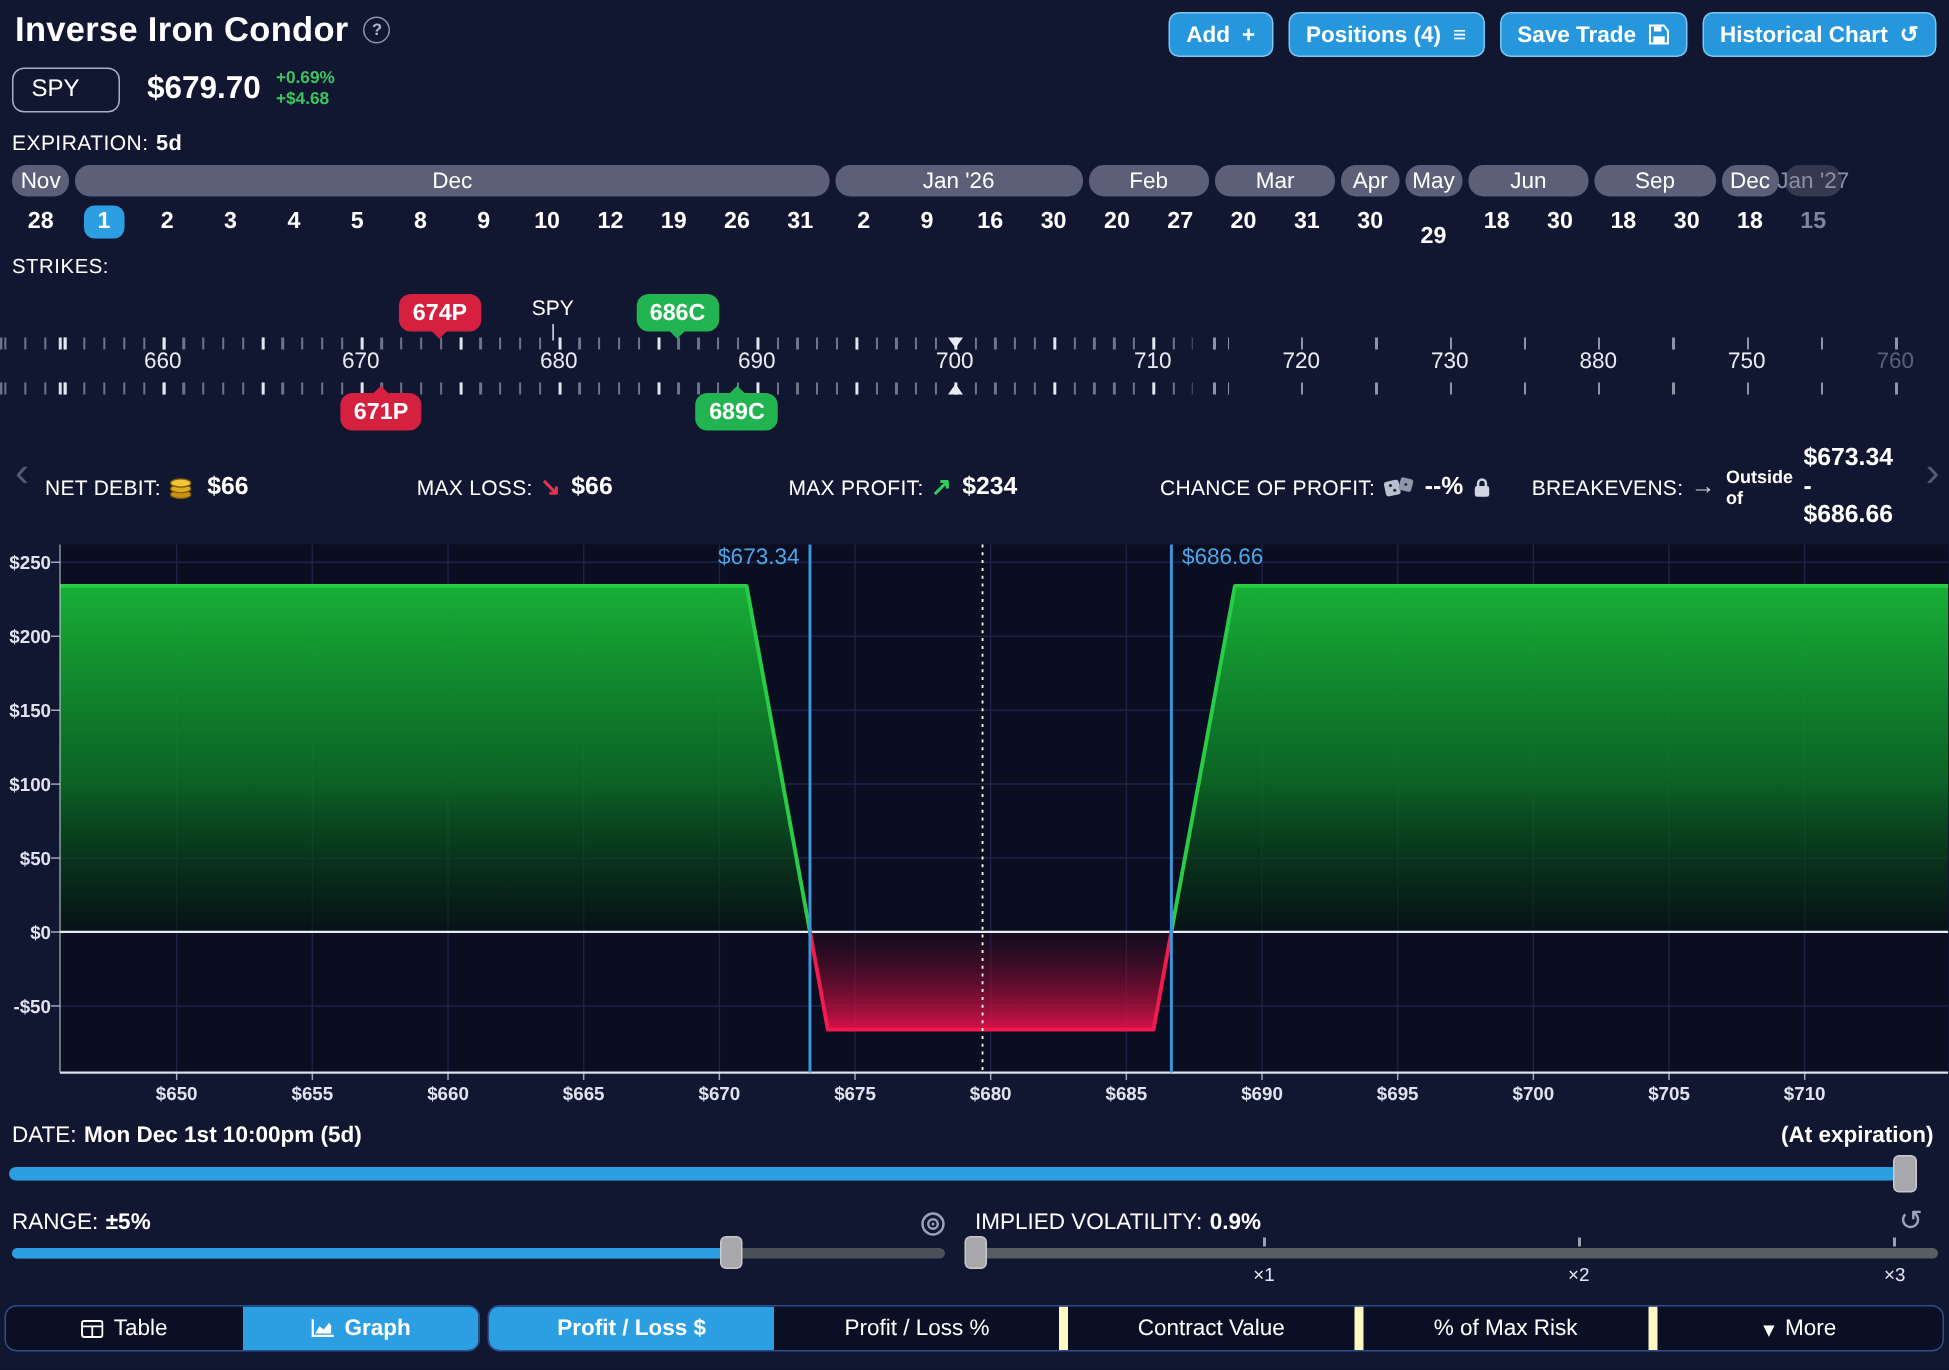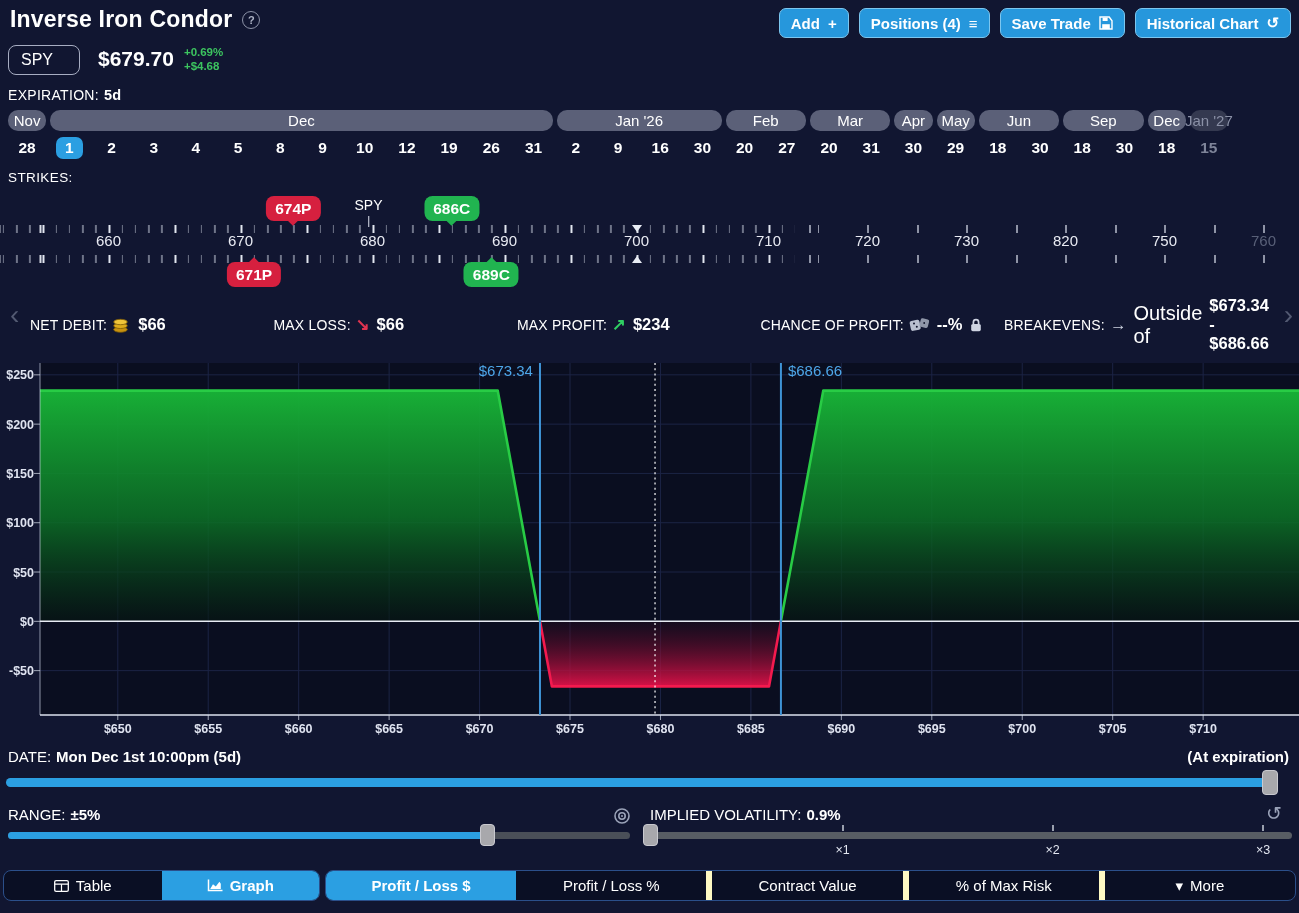--- a/index.html
+++ b/index.html
@@ -56,21 +56,21 @@
   .spytick{position:absolute;top:28px;width:1.5px;height:11px;background:#dfe3f0;transform:translateX(-50%)}
   .smark{position:absolute;width:0;height:0;transform:translateX(-50%);border-left:5px solid transparent;border-right:5px solid transparent}
   .smark.down{top:37px;border-top:7px solid #e8ecf4}
   .smark.up{top:68px;border-bottom:7px solid #e8ecf4}
 
   
   #stats{position:absolute;top:296px;left:30px;right:30px;display:flex}
   .stat{flex:1;display:flex;flex-direction:row;align-items:center;gap:5px}
   .slabel{font-size:14px;letter-spacing:.2px}
   .sval{font-size:16.5px;font-weight:bold;display:flex;align-items:center;gap:7px}
-  .sprefix{font-weight:normal;font-size:20px}
+  .sprefix{font-weight:bold;font-size:12px}
   .arr-dn{color:#e03350}.arr-up{color:#2fcf62}.arr-r{color:#cdd2e0;font-weight:normal}
   .chev{position:absolute;top:301px;font-size:28px;color:#535a72;cursor:pointer;line-height:1}
   .chev.l{left:10px}.chev.r{right:6px}
 
   
   #chart{position:absolute;top:355px;left:0;width:1299px;height:390px}
 
   
   .daterow{position:absolute;top:748px;left:8px;font-size:15px}
   .daterow b{margin-left:5px}
@@ -242,21 +242,21 @@
         </div>
       </div>
       <div class="mcol" style="flex-grow: 1;">
         <div class="mpill">Apr</div>
         <div class="drow">
           <div class="dcell">
             <span>30</span>
           </div>
         </div>
       </div>
-      <div class="mcol" style="flex-grow: 1;">
+      <div class="mcol" style="flex-grow: 1; gap: 10px;">
         <div class="mpill">May</div>
         <div class="drow">
           <div class="dcell">
             <span>29</span>
           </div>
         </div>
       </div>
       <div class="mcol" style="flex-grow: 2;">
         <div class="mpill">Jun</div>
         <div class="drow">
@@ -305,21 +305,21 @@
   <div class="tickstrip ts-bot ts-dense"></div>
   <div class="tickstrip ts-bot ts-sparse"></div>
 <span class="rlabel" style="left: 108.5px;">660</span>
     <span class="rlabel" style="left: 240.5px;">670</span>
     <span class="rlabel" style="left: 372.5px;">680</span>
     <span class="rlabel" style="left: 504.5px;">690</span>
     <span class="rlabel" style="left: 636.5px;">700</span>
     <span class="rlabel" style="left: 768.5px;">710</span>
     <span class="rlabel" style="left: 867.5px;">720</span>
     <span class="rlabel" style="left: 966.5px;">730</span>
-    <span class="rlabel" style="left: 1065.5px;">820</span>
+    <span class="rlabel" style="left: 1065.5px;">880</span>
     <span class="rlabel" style="left: 1164.5px;">750</span>
     <span class="rlabel dim" style="left: 1263.5px;">760</span>
     <div class="badge put toprow" style="left: 293.3px;">674P</div>
     <div class="badge call toprow" style="left: 451.7px;">686C</div>
     <div class="badge put botrow" style="left: 254px;">671P</div>
     <div class="badge call botrow" style="left: 491.3px;">689C</div>
     <span class="spylbl" style="left: 368.54px;">SPY</span>
     <div class="spytick" style="left: 368.54px;"></div>
     <div class="smark down" style="left: 636.5px;"></div>
     <div class="smark up" style="left: 636.5px;"></div>

